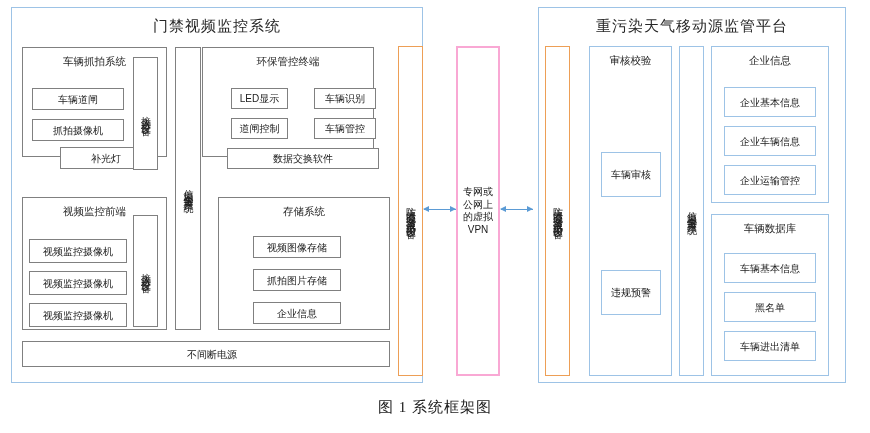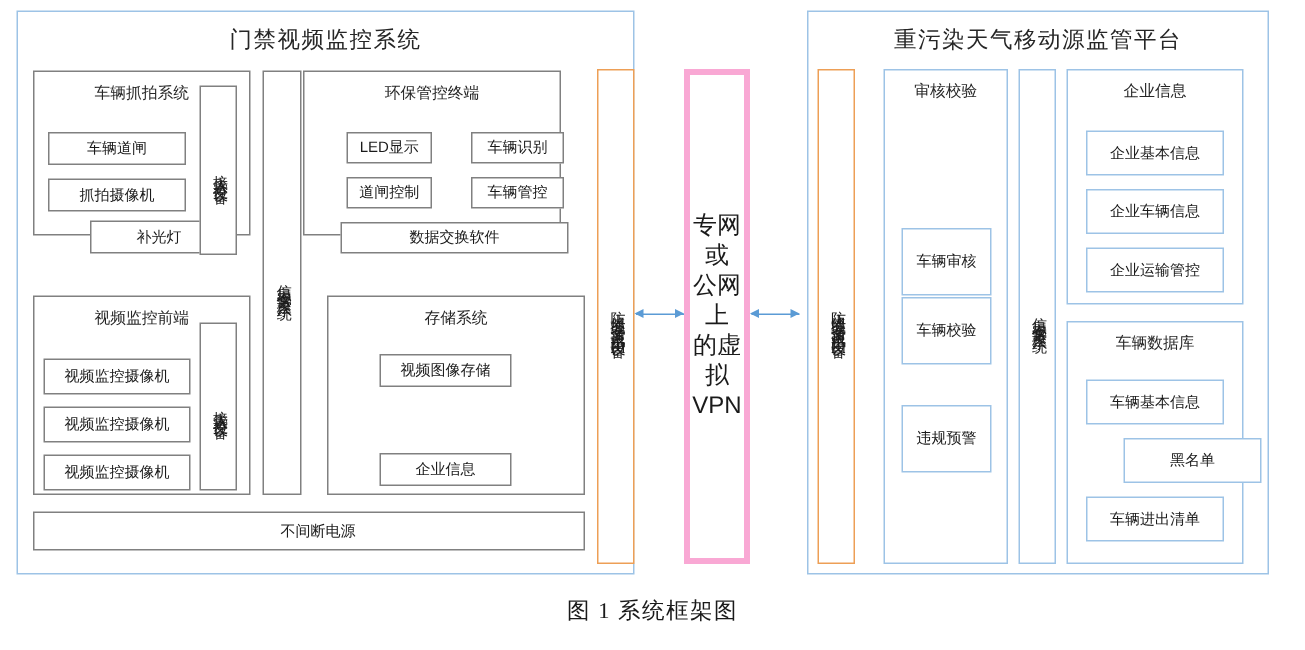--- a/index.html
+++ b/index.html
@@ -52,23 +52,23 @@
     writing-mode:vertical-rl;text-orientation:upright;
     display:flex;align-items:center;justify-content:center;
     font-size:10px;letter-spacing:2px;line-height:1;color:#1a1a1a;
   }
   .vert.gray{border:1px solid #808080;background:#fff;}
   .vert.blue{border:1px solid #9dc3e6;background:#fff;}
   .vert.orange{border:1px solid #ed9f56;background:#fff;}
 
   
   .vpnbox{
-    border:4px solid #f9a8d4;background:#ffffff;
+    border:2px solid #f9a8d4;background:#ffffff;
     display:flex;align-items:center;justify-content:center;
-    font-size:16px;line-height:1.25;text-align:center;color:#1a1a1a;
+    font-size:10px;line-height:1.25;text-align:center;color:#1a1a1a;
   }
 
   
   .arrow-line{position:absolute;height:1px;background:#5b9bd5;}
   .arrow-head{
     position:absolute;width:0;height:0;
     border-top:3.5px solid transparent;border-bottom:3.5px solid transparent;
   }
   .arrow-head.right{border-left:6px solid #5b9bd5;}
   .arrow-head.left{border-right:6px solid #5b9bd5;}
@@ -115,20 +115,21 @@
   <div class="abs gleaf" style="left:231px;top:88px;width:57px;height:21px;">LED显示</div>
   <div class="abs gleaf" style="left:314px;top:88px;width:62px;height:21px;">车辆识别</div>
   <div class="abs gleaf" style="left:231px;top:118px;width:57px;height:21px;">道闸控制</div>
   <div class="abs gleaf" style="left:314px;top:118px;width:62px;height:21px;">车辆管控</div>
   <div class="abs gleaf" style="left:227px;top:148px;width:152px;height:21px;">数据交换软件</div>
 
   <div class="abs gbox" style="left:218px;top:197px;width:172px;height:133px;padding-left:48px;">
     <div class="gbox-title">存储系统</div>
   </div>
   <div class="abs gleaf" style="left:253px;top:236px;width:88px;height:22px;">视频图像存储</div>
+  <div class="abs gleaf" style="left:253px;top:269px;width:88px;height:22px;">抓拍图片存储</div>
   <div class="abs gleaf" style="left:253px;top:302px;width:88px;height:22px;">企业信息</div>
 
   <div class="abs gleaf" style="left:22px;top:341px;width:368px;height:26px;padding-left:12px;">不间断电源</div>
 
   <div class="abs vert orange" style="left:398px;top:46px;width:25px;height:330px;">防火墙或安全通讯路由设备</div>
 
   <div class="abs vpnbox" style="left:456px;top:46px;width:44px;height:330px;">
     <div>
       <div>专网或</div>
       <div>公网上</div>
@@ -148,34 +149,33 @@
   <div class="abs panel" style="left:538px;top:7px;width:308px;height:376px;">
     <div class="panel-title">重污染天气移动源监管平台</div>
   </div>
 
   <div class="abs vert orange" style="left:545px;top:46px;width:25px;height:330px;">防火墙或安全通讯路由设备</div>
 
   <div class="abs bbox" style="left:589px;top:46px;width:83px;height:330px;">
     <div class="bbox-title">审核校验</div>
   </div>
   <div class="abs bleaf" style="left:601px;top:123px;width:60px;height:45px;margin-top:29px;">车辆审核</div>
-  <div class="abs bleaf" style="left:601px;top:198px;width:60px;height:45px;">车辆校验</div>
   <div class="abs bleaf" style="left:601px;top:270px;width:60px;height:45px;">违规预警</div>
 
   <div class="abs vert blue" style="left:679px;top:46px;width:25px;height:330px;">信息安全管控系统</div>
 
   <div class="abs bbox" style="left:711px;top:46px;width:118px;height:157px;">
     <div class="bbox-title">企业信息</div>
   </div>
   <div class="abs bleaf" style="left:724px;top:87px;width:92px;height:30px;">企业基本信息</div>
   <div class="abs bleaf" style="left:724px;top:126px;width:92px;height:30px;">企业车辆信息</div>
   <div class="abs bleaf" style="left:724px;top:165px;width:92px;height:30px;">企业运输管控</div>
 
   <div class="abs bbox" style="left:711px;top:214px;width:118px;height:162px;">
     <div class="bbox-title">车辆数据库</div>
   </div>
   <div class="abs bleaf" style="left:724px;top:253px;width:92px;height:30px;">车辆基本信息</div>
-  <div class="abs bleaf" style="left:749px;top:292px;width:92px;height:30px;">黑名单</div>
+  <div class="abs bleaf" style="left:724px;top:292px;width:92px;height:30px;">黑名单</div>
   <div class="abs bleaf" style="left:724px;top:331px;width:92px;height:30px;">车辆进出清单</div>
 
   <div class="caption">图 1 系统框架图</div>
 
 </div>
 
 </body></html>

